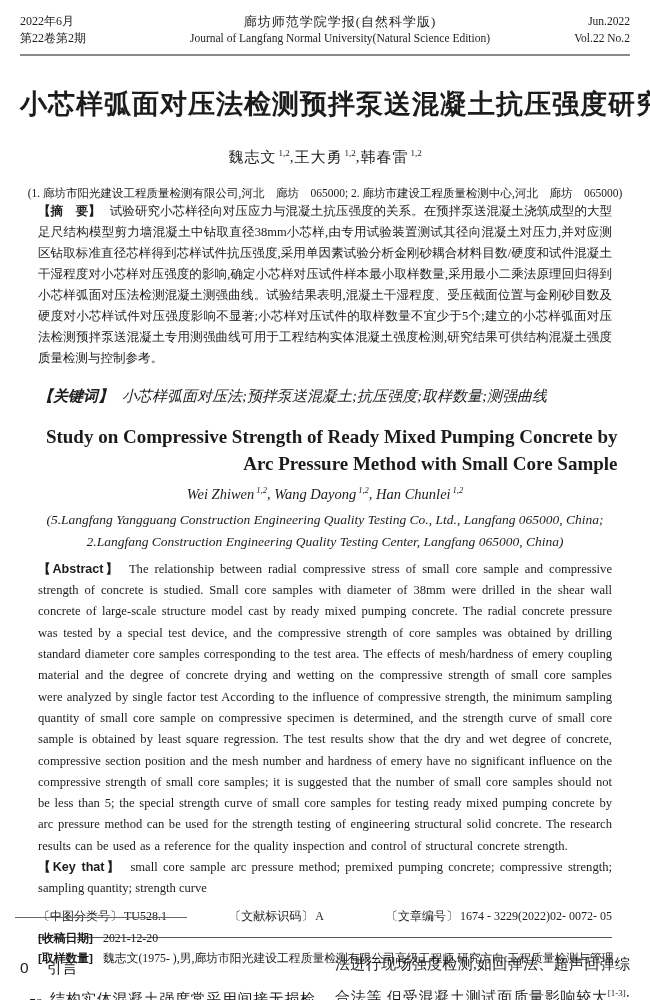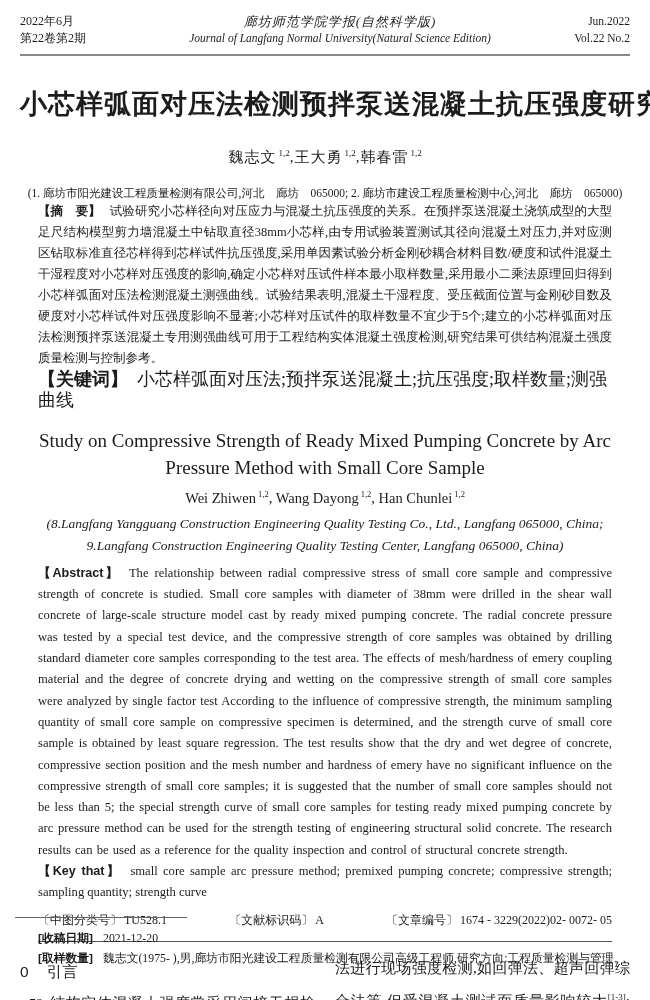--- a/index.html
+++ b/index.html
@@ -15,21 +15,21 @@
     overflow: hidden;
   }
   
   .jheader {
     display: flex;
     justify-content: space-between;
     align-items: flex-end;
   }
   .jheader .col { line-height: 17px; }
   .jheader .left { font-size: 12px; text-align: left; width: 120px; }
-  .jheader .center { text-align: center; flex: 1; font-style: italic; }
+  .jheader .center { text-align: center; flex: 1; }
   .jheader .center .cn { font-size: 13px; letter-spacing: 1px; }
   .jheader .center .en { font-size: 11.5px; }
   .jheader .right { font-size: 11.5px; text-align: right; width: 90px; }
   .header-rule {
     margin-top: 7px;
     border-top: 2px solid #8a8a8a;
   }
   
   .paper-title {
     margin-top: 30px;
@@ -63,36 +63,38 @@
     font-size: 12.5px;
     line-height: 21px;
     text-align: justify;
   }
   .lbl {
     font-family: "Liberation Sans", sans-serif;
     font-weight: 700;
     margin-right: 9px;
   }
   .kw-p {
-    margin-top: 0px;
-    font-size: 18px;
+    margin-top: 16px;
+    font-size: 15px;
     line-height: 21px;
+    font-style: italic;
   }
   
   .title-en {
     margin: 16px auto 6px auto;
     max-width: 585px;
-    text-align: center;
-    font-weight: 400;
+    text-align: right;
+    font-weight: 700;
     font-size: 19px;
     line-height: 27px;
   }
   .authors-en {
     margin-top: 8px;
     text-align: center;
+    font-style: italic;
     font-size: 14.5px;
   }
   .authors-en sup.auth { font-size: 8.5px; }
   .affil-en {
     margin-top: 6px;
     text-align: center;
     font-style: italic;
     font-size: 13.5px;
     line-height: 22px;
   }
@@ -205,22 +207,22 @@
     <p class="kw-p"><span class="lbl">【关键词】</span><span>小芯样弧面对压法;预拌泵送混凝土;抗压强度;取样数量;测强曲线</span></p>
   </div>
 
   <h2 class="title-en">Study on Compressive Strength of Ready Mixed Pumping Concrete by Arc Pressure Method with Small Core Sample</h2>
 
   <div class="authors-en">
     <span>Wei Zhiwen</span><sup class="auth">1,2</sup><span>, </span><span>Wang Dayong</span><sup class="auth">1,2</sup><span>, </span><span>Han Chunlei</span><sup class="auth">1,2</sup>
   </div>
 
   <div class="affil-en">
-    <div>(8.Langfang Yangguang Construction Engineering Quality Testing Co., Ltd., Langfang 065000, China;</div>
-    <div>9.Langfang Construction Engineering Quality Testing Center, Langfang 065000, China)</div>
+    <div>(5.Langfang Yangguang Construction Engineering Quality Testing Co., Ltd., Langfang 065000, China;</div>
+    <div>2.Langfang Construction Engineering Quality Testing Center, Langfang 065000, China)</div>
   </div>
 
   <div class="en-abs-wrap">
     <p class="abs-en"><span class="lbl">【Abstract】</span><span>The relationship between radial compressive stress of small core sample and compressive strength of concrete is studied. Small core samples with diameter of 38mm were drilled in the shear wall concrete of large-scale structure model cast by ready mixed pumping concrete. The radial concrete pressure was tested by a special test device, and the compressive strength of core samples was obtained by drilling standard diameter core samples corresponding to the test area. The effects of mesh/hardness of emery coupling material and the degree of concrete drying and wetting on the compressive strength of small core samples were analyzed by single factor test According to the influence of compressive strength, the minimum sampling quantity of small core sample on compressive specimen is determined, and the strength curve of small core sample is obtained by least square regression. The test results show that the dry and wet degree of concrete, compressive section position and the mesh number and hardness of emery have no significant influence on the compressive strength of small core samples; it is suggested that the number of small core samples should not be less than 5; the special strength curve of small core samples for testing ready mixed pumping concrete by arc pressure method can be used for the strength testing of engineering structural solid concrete. The research results can be used as a reference for the quality inspection and control of structural concrete strength.</span></p>
     <p class="kw-en"><span class="lbl">【Key that】</span><span>small core sample arc pressure method; premixed pumping concrete; compressive strength; sampling quantity; strength curve</span></p>
   </div>
 
   <div class="class-row">
     <span><span>〔中图分类号〕</span><span class="val">TU528.1</span></span>
     <span><span>〔文献标识码〕</span><span class="val">A</span></span>

